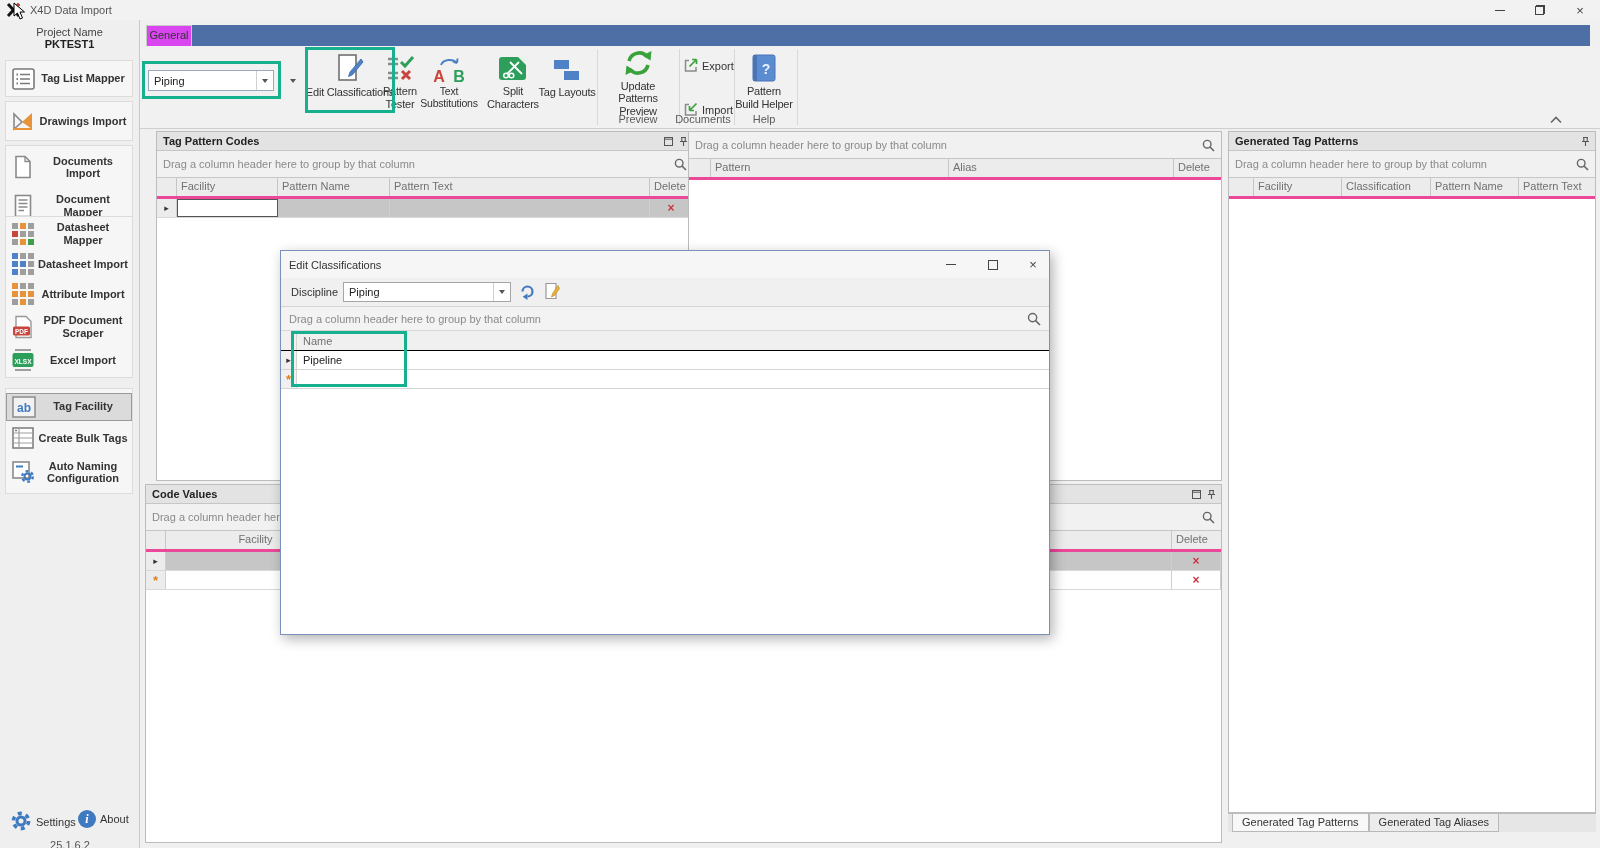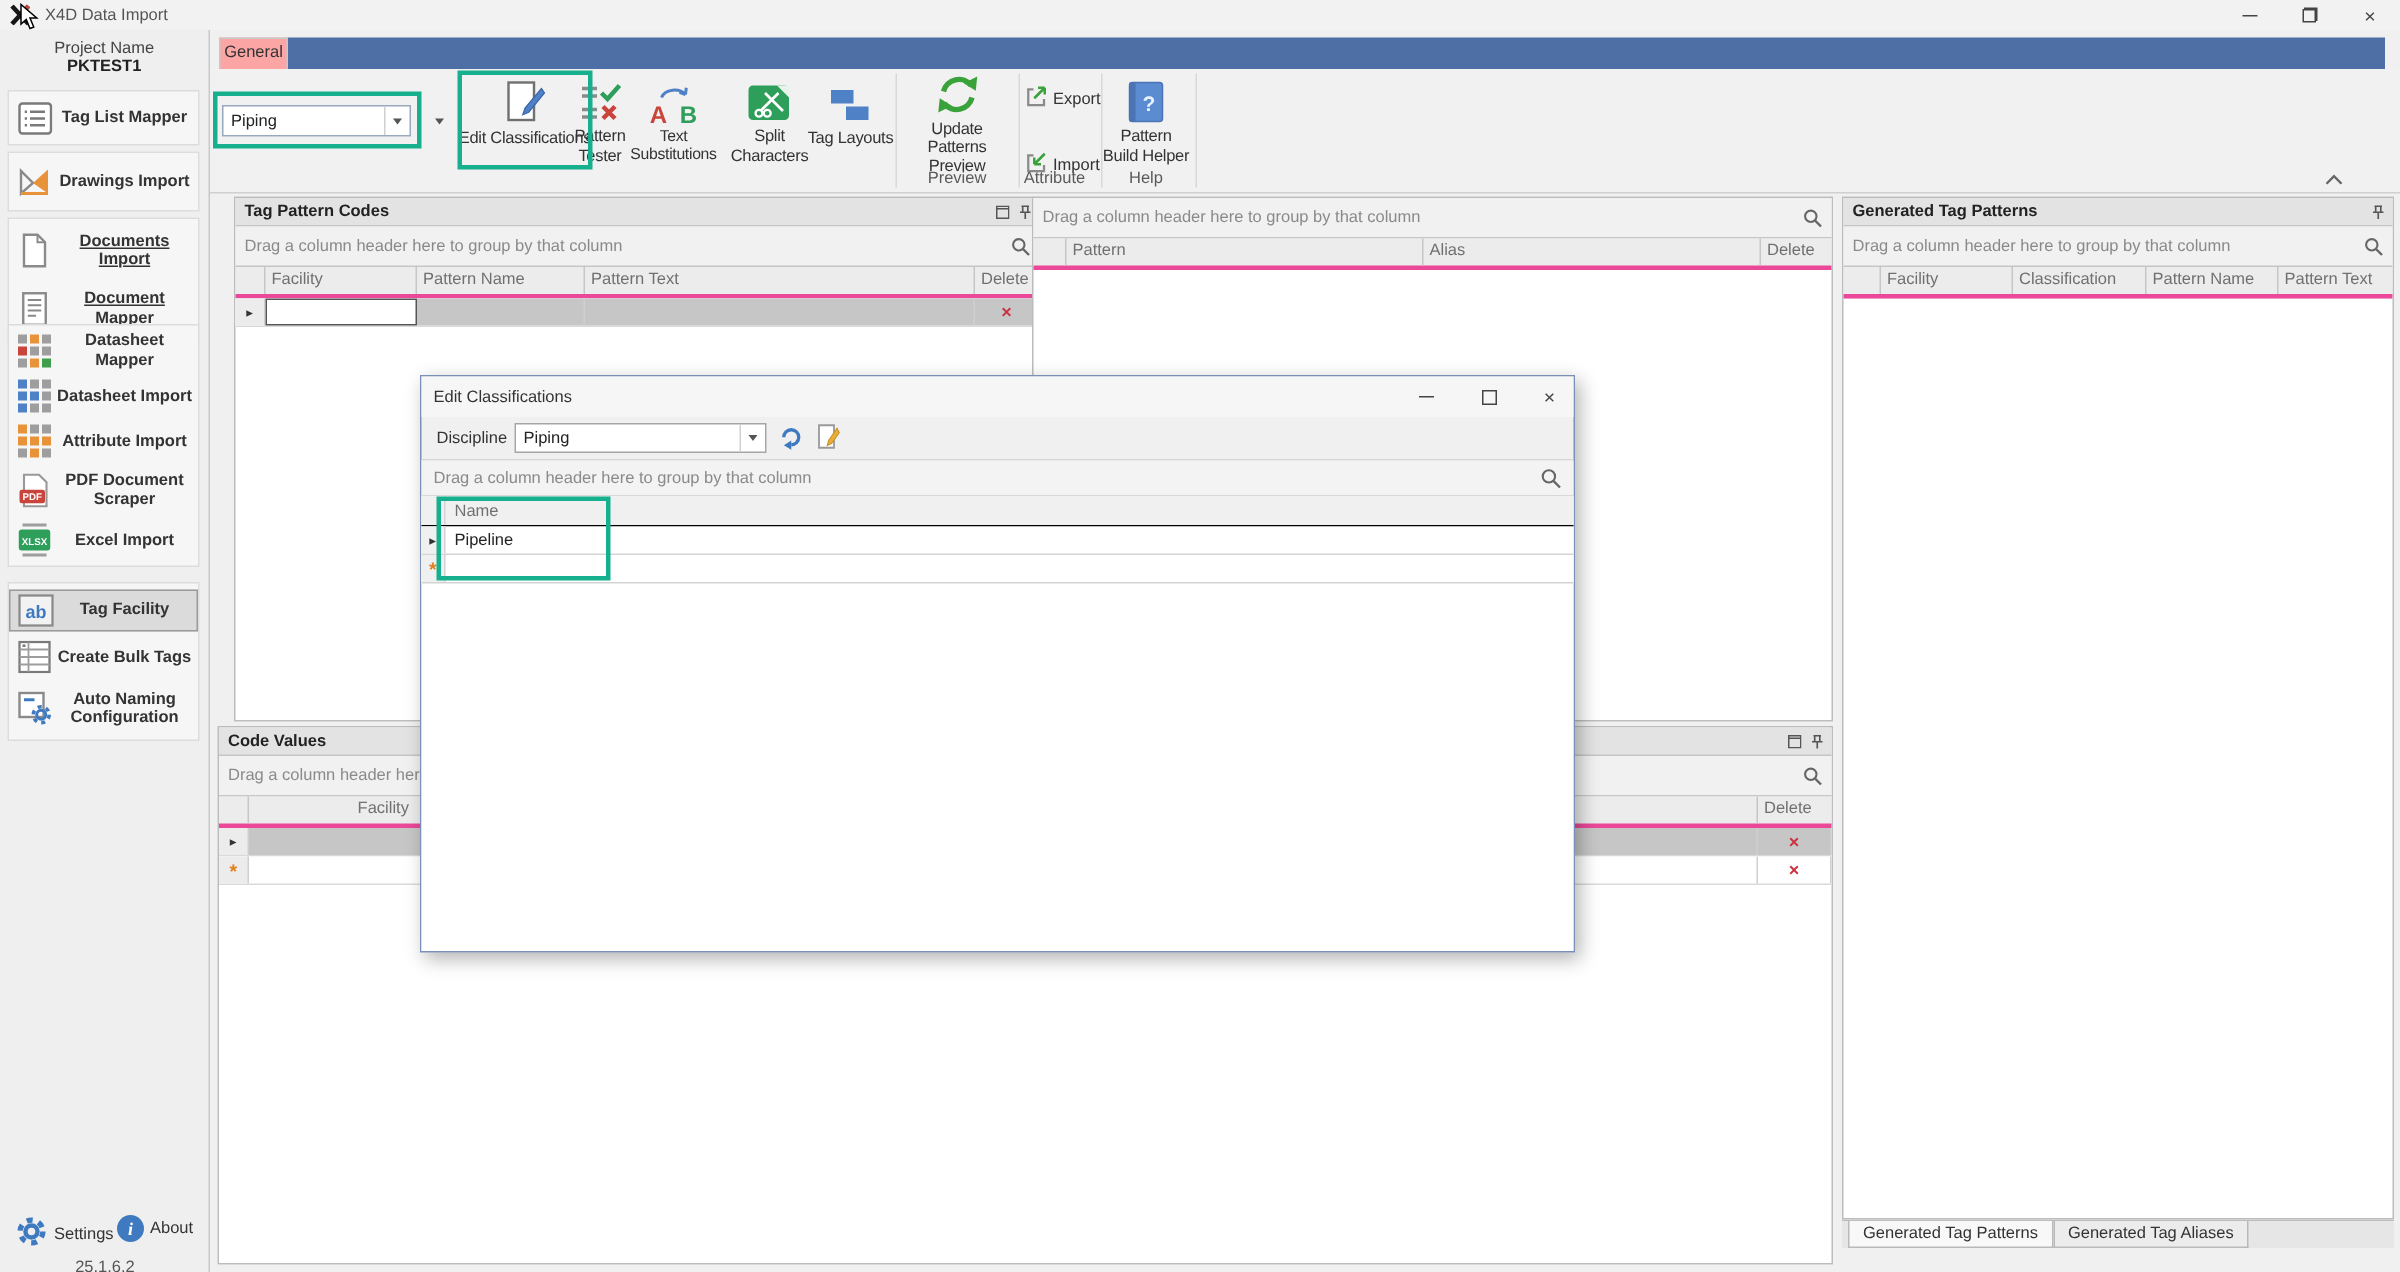--- a/index.html
+++ b/index.html
@@ -28,21 +28,21 @@
   .sb-item{display:flex;align-items:center;min-height:28px;padding:1px 3px;box-sizing:border-box;}
   .sb-item.selected{background:#dbdbdb;border:1px solid #9a9a9a;}
   .sb-icon{width:28px;flex:none;display:flex;justify-content:center;align-items:center;}
   .sb-label{flex:1;text-align:center;font-weight:bold;color:#333;line-height:1.15;}
   #sb-footer{position:absolute;left:0;top:782px;width:140px;height:46px;}
   .foot-item{position:absolute;display:flex;align-items:center;}
   .info-circle{width:18px;height:18px;border-radius:50%;background:#3f7ac0;color:#fff;display:flex;align-items:center;justify-content:center;font-family:"Liberation Serif",serif;font-weight:bold;font-style:italic;font-size:12px;}
   #version{position:absolute;top:37px;width:140px;text-align:center;color:#555;}
 
   
-  #tab-general{position:absolute;left:146px;top:25px;width:46px;height:21px;background:#fca5a5;border:1px solid #c8c8c8;border-bottom:none;box-sizing:border-box;text-align:center;line-height:19px;color:#333;z-index:2;}
+  #tab-general{position:absolute;left:146px;top:25px;width:46px;height:21px;background:#d946ef;border:1px solid #c8c8c8;border-bottom:none;box-sizing:border-box;text-align:center;line-height:19px;color:#333;z-index:2;}
   #blue-bar{position:absolute;left:192px;top:25px;width:1398px;height:21px;background:#4e6fa5;}
   #ribbon{position:absolute;left:140px;top:46px;width:1460px;height:83px;background:#f1f1f1;border-bottom:1px solid #cfcfcf;box-sizing:border-box;}
   .combo{position:absolute;height:21px;background:#fff;border:1px solid #99a8bd;box-sizing:border-box;display:flex;align-items:center;}
   .combo-text{flex:1;padding-left:5px;color:#222;overflow:hidden;white-space:nowrap;}
   .combo-btn{width:16px;height:100%;display:flex;align-items:center;justify-content:center;border-left:1px solid #d0d0d0;}
   .tri{width:0;height:0;border-left:3.5px solid transparent;border-right:3.5px solid transparent;border-top:4.5px solid #555;display:block;}
   .rb-big{position:absolute;top:2px;height:62px;display:flex;flex-direction:column;align-items:center;}
   .rb-ico{height:36px;display:flex;align-items:flex-end;justify-content:center;}
   .rb-lbl{text-align:center;line-height:1.12;color:#333;margin-top:2px;letter-spacing:-0.2px;}
   .rb-sep{position:absolute;top:3px;width:1px;height:76px;background:#d8d8d8;}
@@ -144,21 +144,21 @@
         <svg width="24" height="22">
             <path d="M3 19 V4 L11 12 Z" fill="none" stroke="#8a8a8a" stroke-width="1.6"></path>
             <path d="M21 3 L11 12 L21 19 Z" fill="#e8923a"></path>
             <path d="M3 19 H21" stroke="#e8923a" stroke-width="2"></path>
           </svg>
       </span>
       <span class="sb-label">Drawings Import</span>
     </div>
   </div>
 
-  <div class="sb-box" style="top:125px;height:83px;text-decoration:underline;">
+  <div class="sb-box" style="top:125px;height:83px;">
     <div class="sb-item">
       <span class="sb-icon">
         <svg width="20" height="24">
             <path d="M3 1.5 H12 L17 6.5 V22.5 H3 Z" fill="#fff" stroke="#8a8a8a" stroke-width="1.6"></path>
             <path d="M12 1.5 V6.5 H17" fill="none" stroke="#8a8a8a" stroke-width="1.3"></path>
           </svg>
       </span>
       <span class="sb-label">Documents Import</span>
     </div>
     <div class="sb-item">
@@ -411,21 +411,21 @@
           <rect x="4" y="2" width="4" height="26" fill="#4a74b4"></rect>
           <text x="17" y="21" font-size="14" font-weight="bold" fill="#eaf2fc" text-anchor="middle">?</text>
         </svg>
     </div>
     <div class="rb-lbl">Pattern Build Helper</div>
   </div>
 
   <div class="rb-sep" style="left:657px;"></div>
 
   <div class="rb-group-label" style="left:463px;">Preview</div>
-  <div class="rb-group-label" style="left:528px;">Attribute</div>
+  <div class="rb-group-label" style="left:528px;">Documents</div>
   <div class="rb-group-label" style="left:589px;">Help</div>
 
   <div id="ribbon-collapse">
     <svg width="14" height="10">
         <path d="M2 7.5 L7 2.5 L12 7.5" stroke="#666" stroke-width="1.6" fill="none"></path>
       </svg>
   </div>
 </div>
 
 <div class="panel" style="left:145px;top:131px;width:538px;height:350px;margin-left:11px;">

